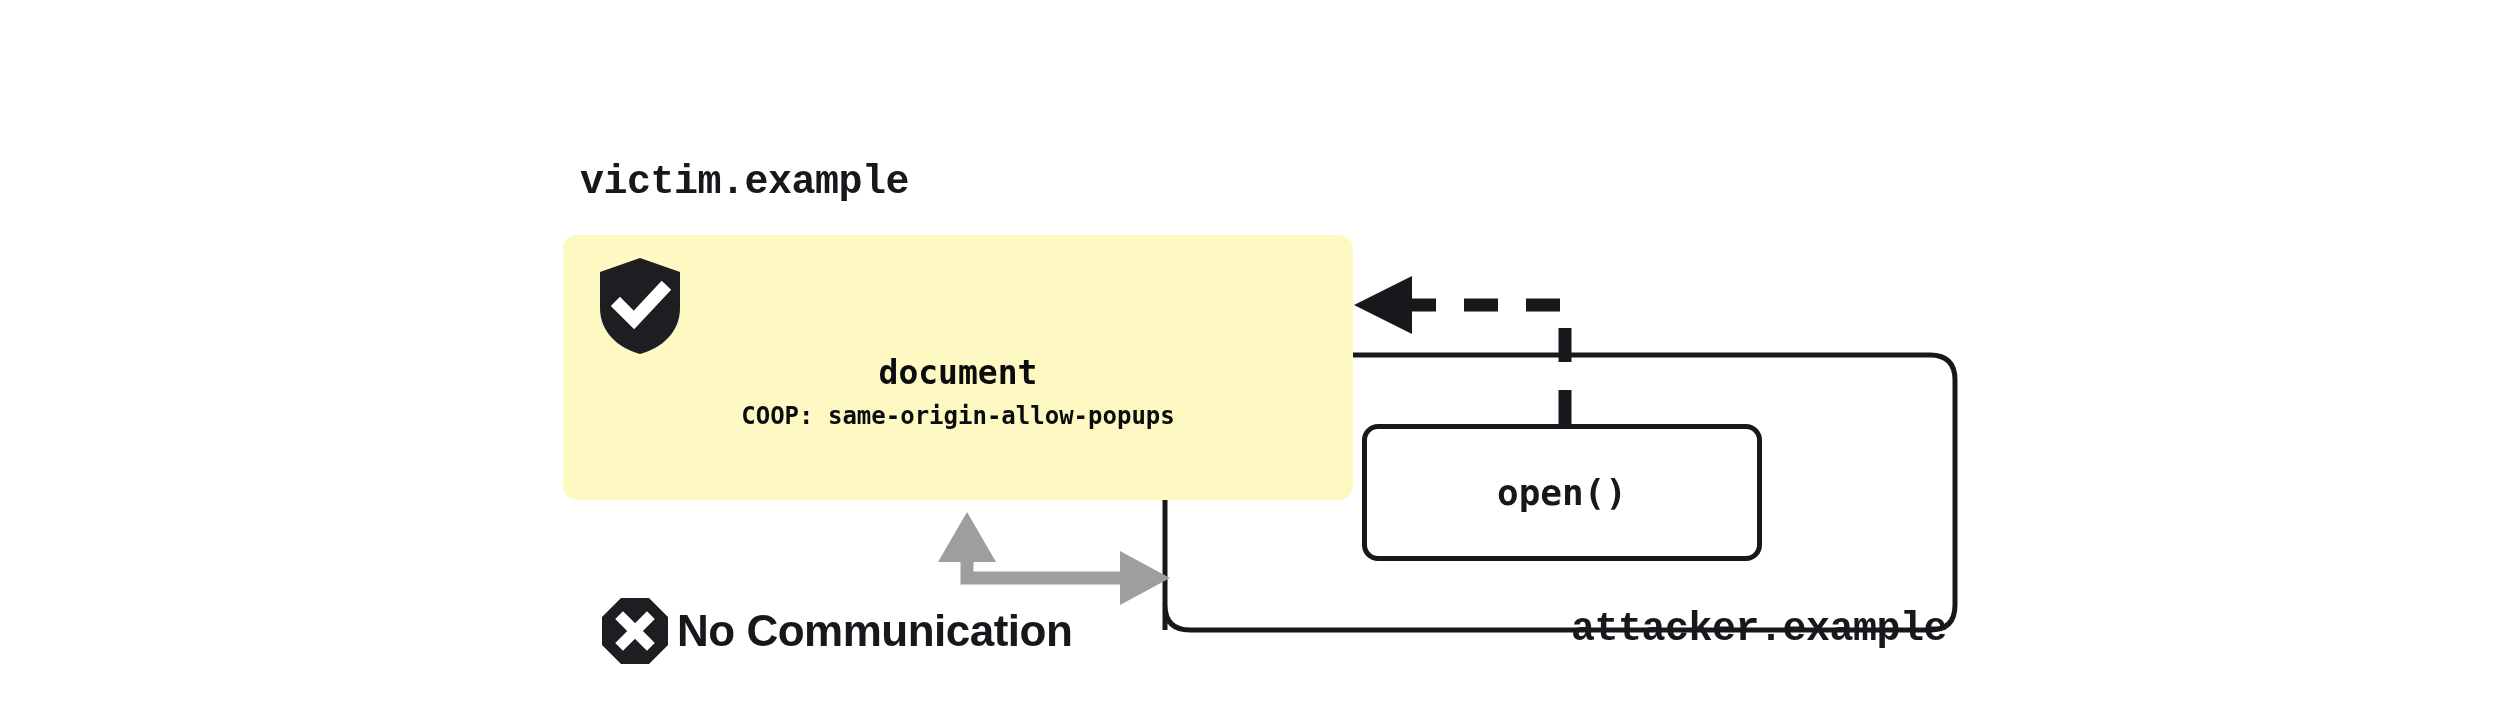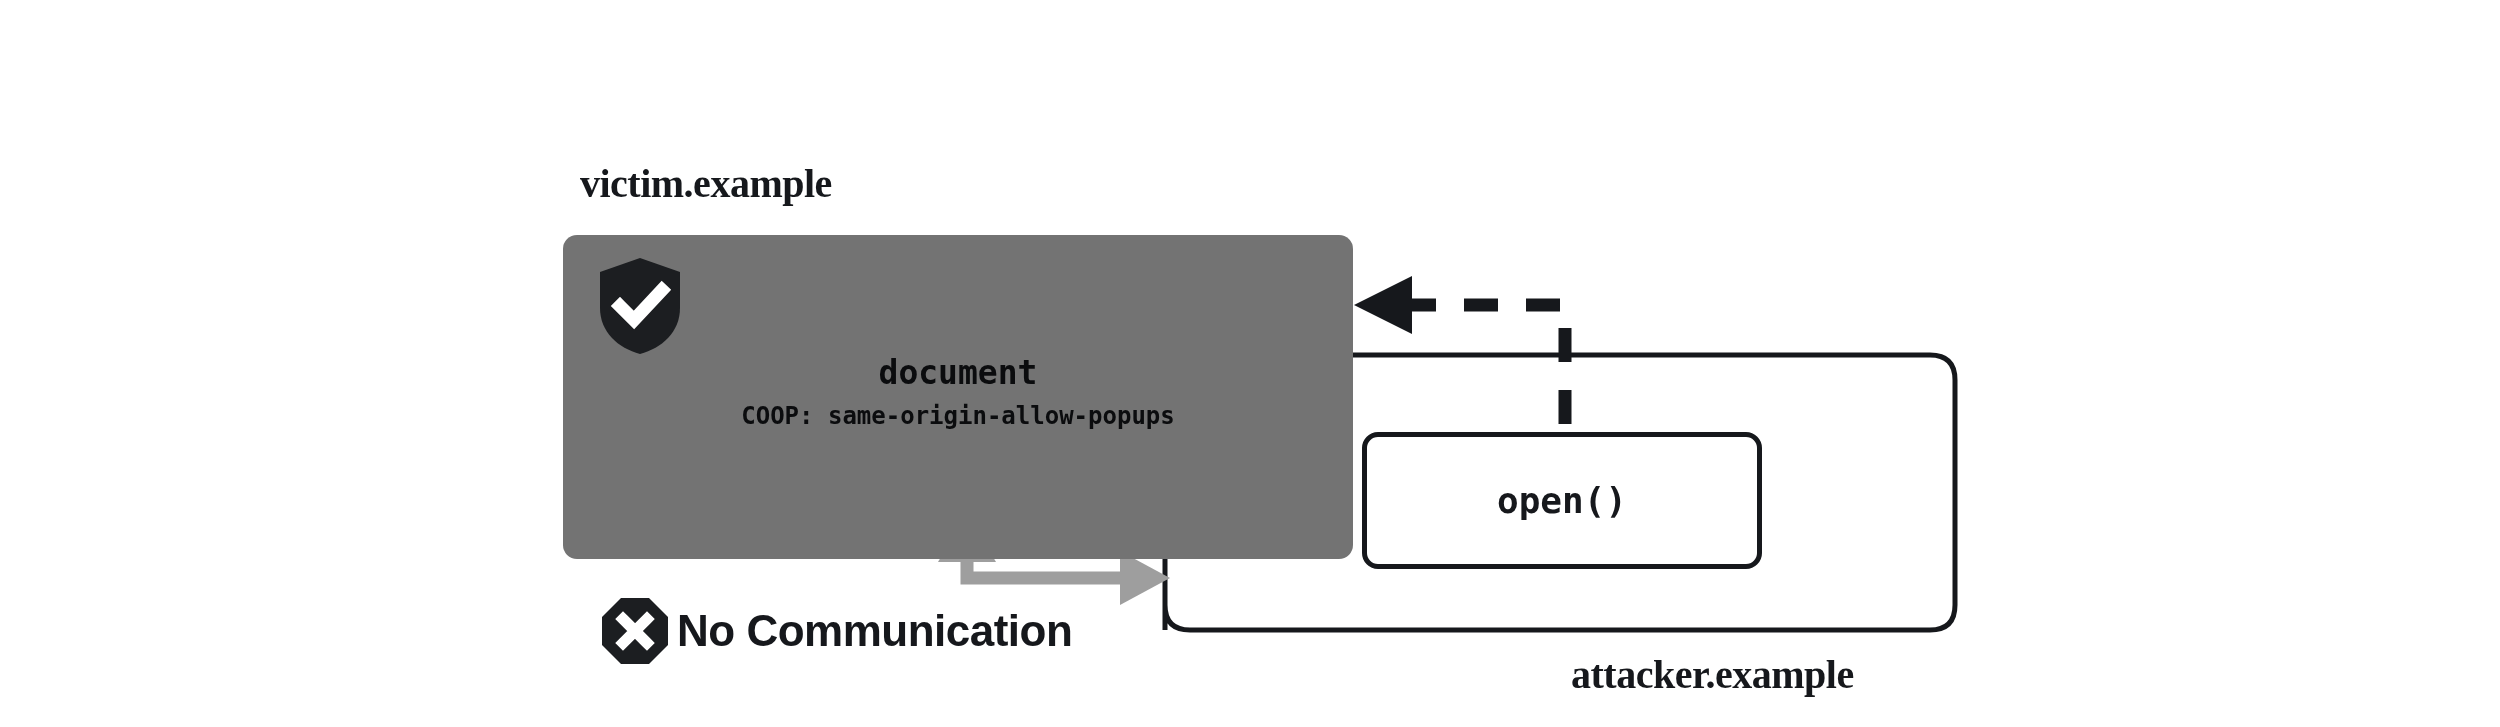--- a/index.html
+++ b/index.html
@@ -24,38 +24,38 @@
     position: absolute;
     left: 0;
     top: 0;
     width: 2500px;
     height: 727px;
   }
 
   
   .origin-label {
     position: absolute;
-    font-family: Liberation Serif, serif;
+    font-family: Liberation Mono, monospace;
     font-weight: 700;
     font-size: 40px;
     letter-spacing: -0.5px;
     color: #16181c;
     white-space: nowrap;
   }
   #victim-origin-label { left: 580px; top: 160px; }
-  #attacker-origin-label { left: 1571px; top: 651px; }
+  #attacker-origin-label { left: 1571px; top: 607px; }
 
   
   #victim-document-box {
     position: absolute;
     left: 563px;
     top: 235px;
     width: 790px;
-    height: 324px;
-    background: #737373;
+    height: 265px;
+    background: #fef9c3;
     border-radius: 14px;
     z-index: 3;
   }
   #shield-check-icon {
     position: absolute;
     left: 33px;
     top: 21px;
     width: 88px;
     height: 100px;
   }
@@ -89,21 +89,20 @@
     width: 400px;
     height: 137px;
     background: #ffffff;
     border: 5px solid #16181c;
     border-radius: 16px;
     box-sizing: border-box;
     display: flex;
     align-items: center;
     justify-content: center;
     z-index: 4;
-    margin-top: 8px;
   }
   #open-call-label {
     font-family: "DejaVu Sans Mono", "Liberation Mono", monospace;
     font-weight: 700;
     font-size: 36px;
     color: #16181c;
     letter-spacing: 0px;
     white-space: nowrap;
   }
 

